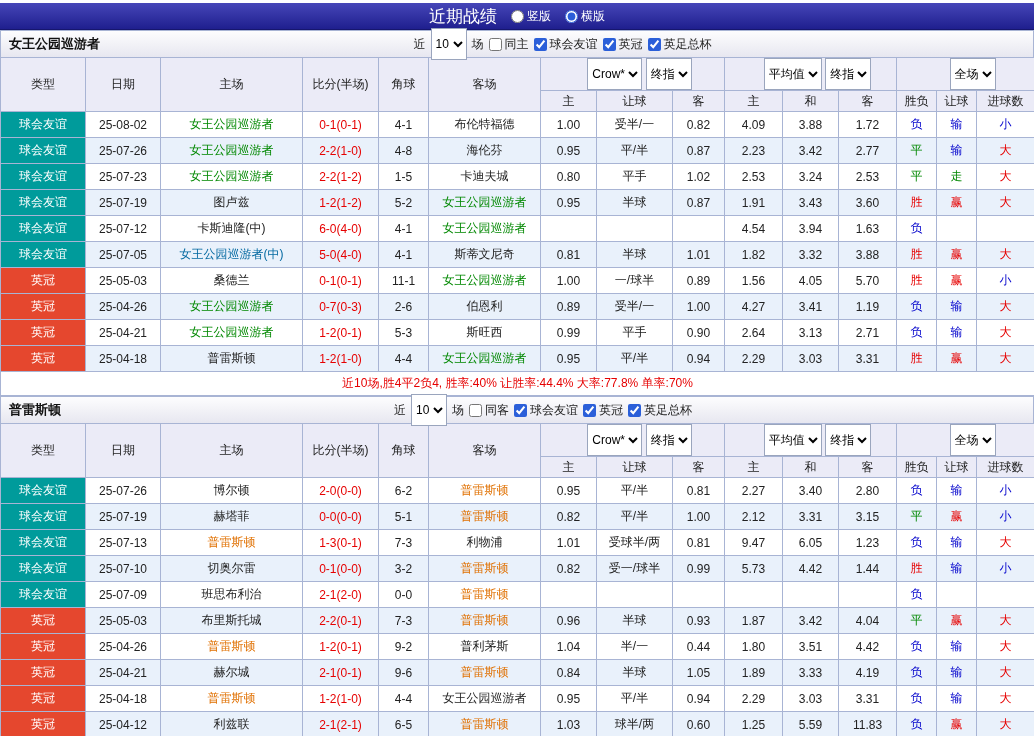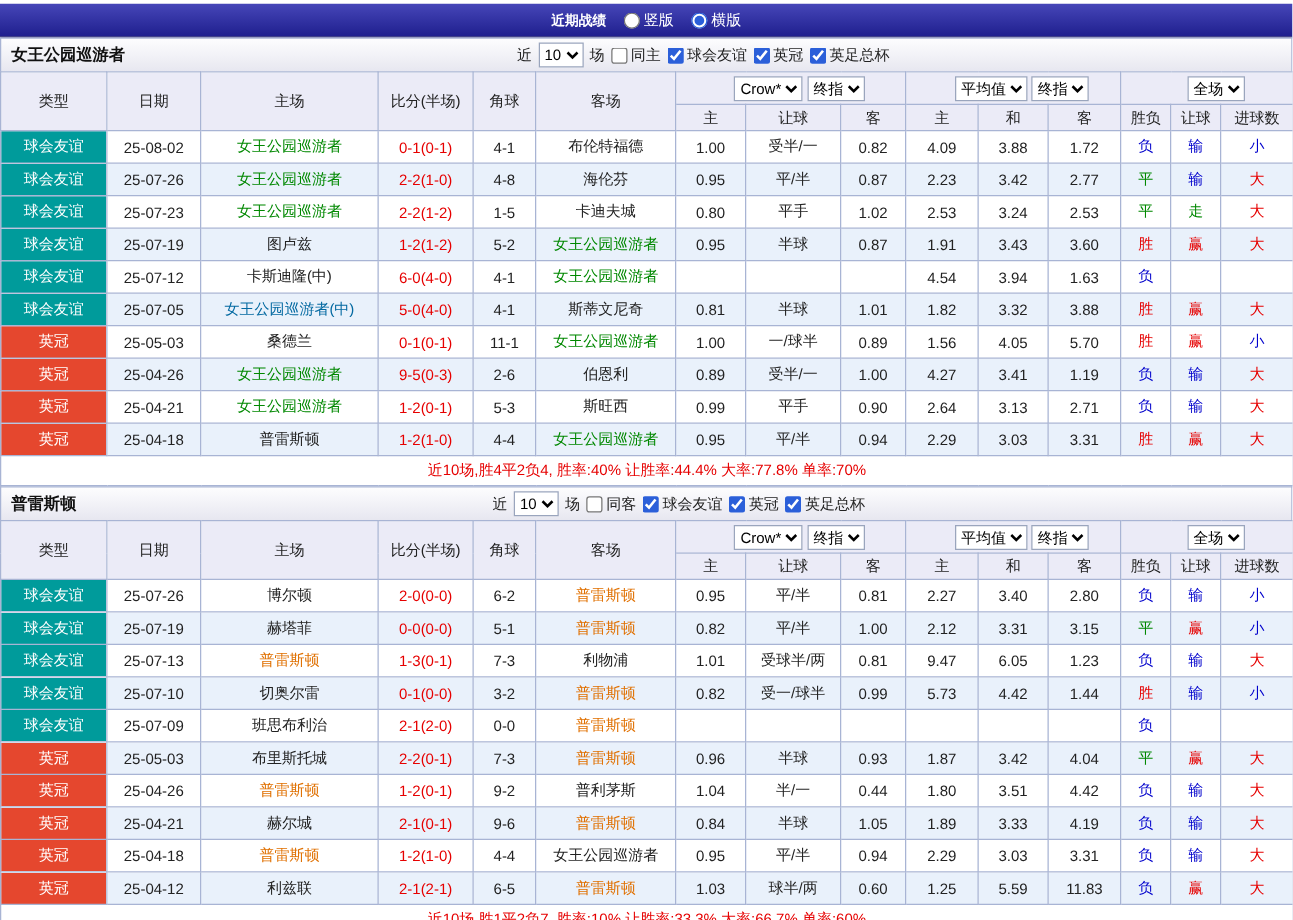--- a/index.html
+++ b/index.html
@@ -15,38 +15,38 @@
   .title-bar {
     height: 27px;
     background: linear-gradient(#4646b8, #1f1f8e);
     border-bottom: 1px solid #16166e;
     display: flex;
     align-items: center;
     justify-content: center;
     gap: 14px;
     color: #fff;
   }
-  .title-bar .title { font-weight: bold; font-size: 11px; }
+  .title-bar .title { font-weight: normal; font-size: 17px; }
   .rad, .chk { display: inline-flex; align-items: center; gap: 3px; cursor: pointer; white-space: nowrap; }
   input[type="radio"], input[type="checkbox"] { margin: 0; width: 13px; height: 13px; accent-color: #2b5fd9; }
   .section-bar {
     height: 27px;
     display: flex;
     align-items: center;
     background: linear-gradient(#fdfdfe, #e7e7f0);
     border: 1px solid #a8b4d4;
     border-bottom: none;
     padding: 0 8px;
   }
   .team-name { font-weight: bold; font-size: 13px; color: #111; }
   .controls { flex: 1; display: flex; align-items: center; justify-content: center; gap: 5px; }
   select {
     font-family: inherit;
     font-size: 12px;
-    height: 20px;
+    height: 32px;
     background: #fff;
     border: 1px solid #9aa5bd;
   }
   table.grid { border-collapse: collapse; table-layout: fixed; width: 1034px; }
   .grid th, .grid td {
     border: 1px solid #a8b4d4;
     text-align: center;
     padding: 0;
     overflow: hidden;
     white-space: nowrap;
@@ -274,21 +274,21 @@
           <td>4.05</td>
           <td>5.70</td>
           <td class="res r-red">胜</td>
           <td class="res r-red">赢</td>
           <td class="res r-blue">小</td>
         </tr>
         <tr>
           <td class="lg lg-red">英冠</td>
           <td>25-04-26</td>
           <td class="team" style="color: rgb(0, 136, 0);">女王公园巡游者</td>
-          <td class="score">9-5(0-3)</td>
+          <td class="score">0-7(0-3)</td>
           <td>2-6</td>
           <td class="team">伯恩利</td>
           <td>0.89</td>
           <td>受半/一</td>
           <td>1.00</td>
           <td>4.27</td>
           <td>3.41</td>
           <td>1.19</td>
           <td class="res r-blue">负</td>
           <td class="res r-blue">输</td>

